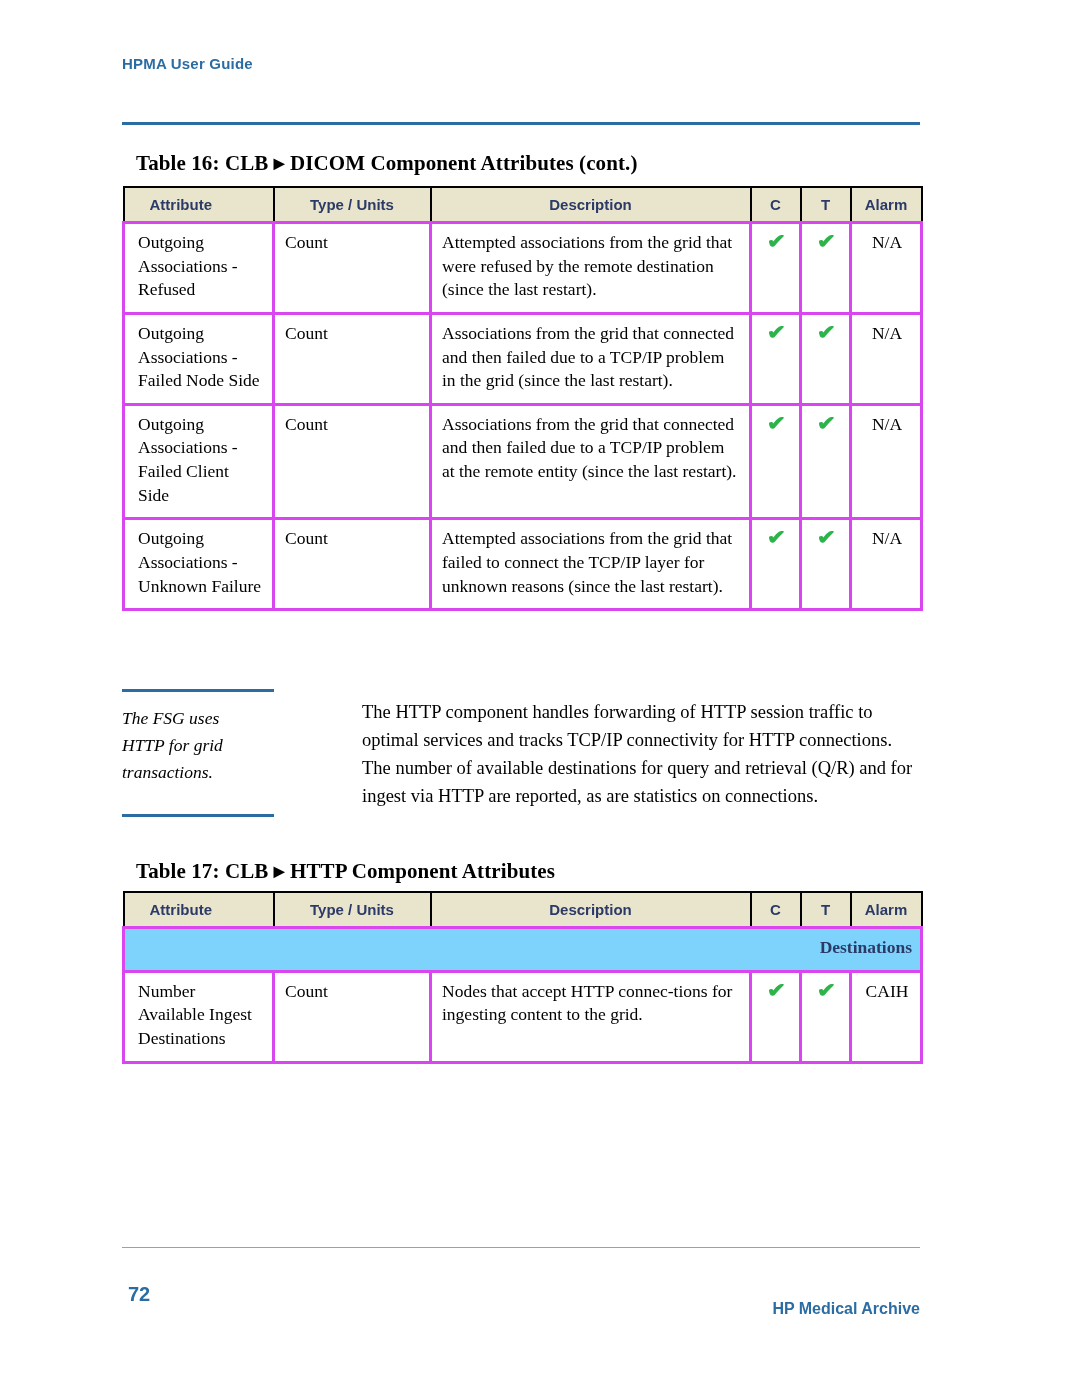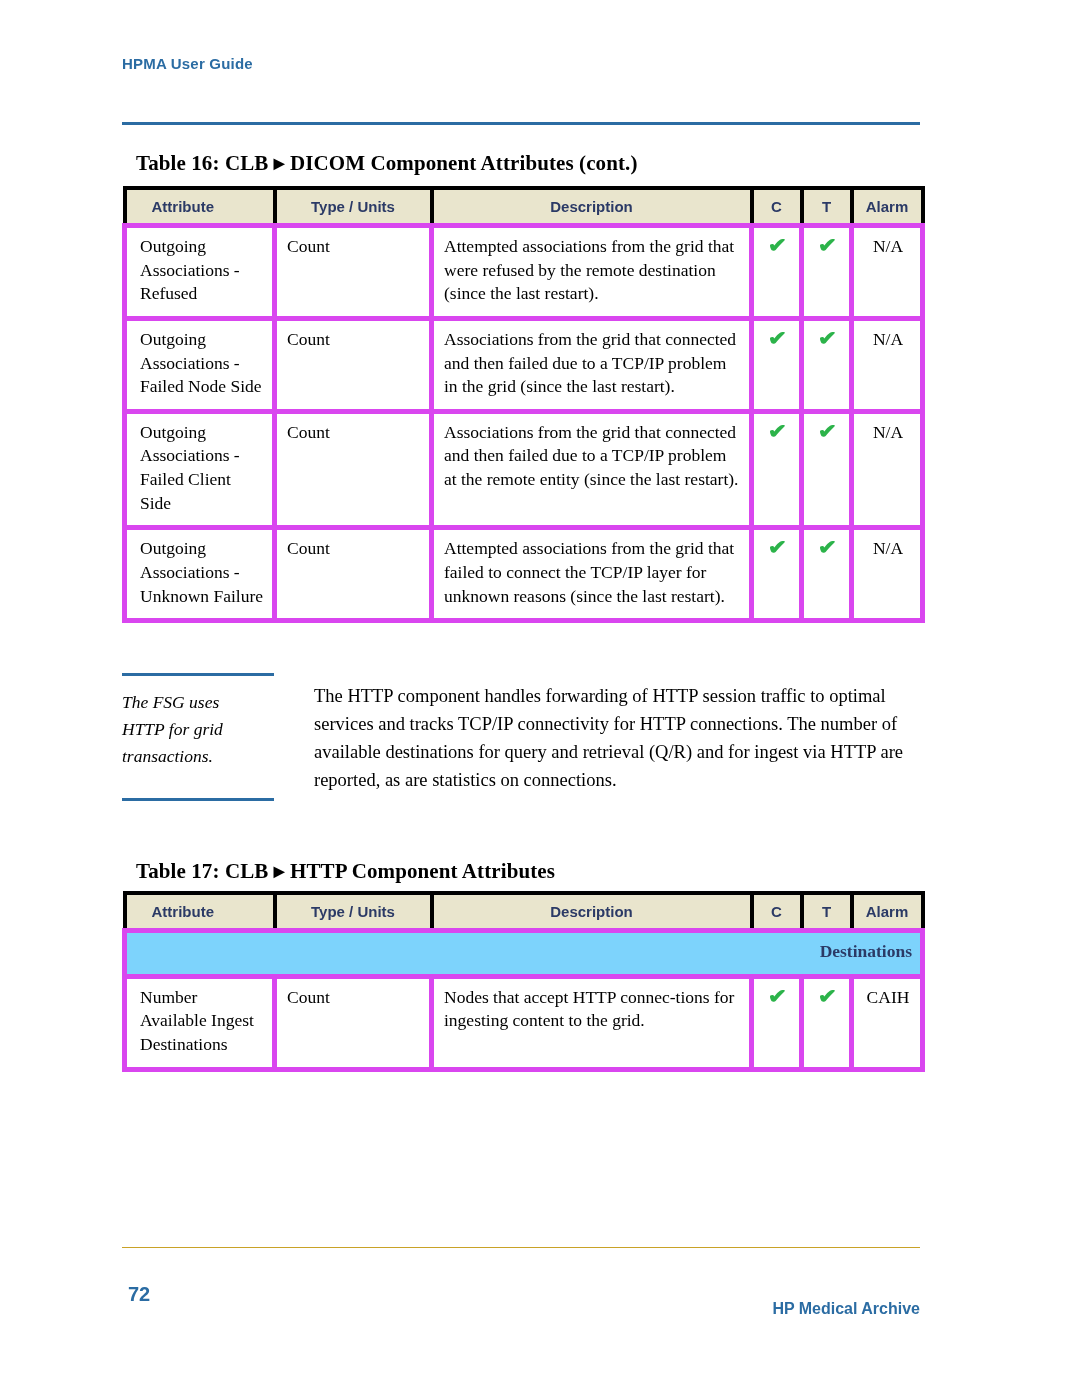--- a/index.html
+++ b/index.html
@@ -82,29 +82,29 @@
   #table-17 { top: 891px; }
 
   table.attr-table th {
     background: #e9e5cd;
     font-family: "Liberation Sans", sans-serif;
     font-size: 15px;
     font-weight: bold;
     color: #2b3a66;
     text-align: center;
     padding: 8px 4px 8px 4px;
-    border: 4px solid #000000;
+    border: 2px solid #000000;
     vertical-align: middle;
   }
   table.attr-table th.left-head {
     text-align: left;
     padding-left: 25px;
   }
   table.attr-table td {
-    border: 5px solid #d946ef;
+    border: 3px solid #d946ef;
     padding: 7px 8px 10px 10px;
     vertical-align: top;
     font-family: "Liberation Serif", serif;
     font-size: 17.5px;
     line-height: 1.35;
   }
   table.attr-table td.center {
     text-align: center;
     vertical-align: top;
   }
@@ -163,21 +163,22 @@
   .section-title {
     font-family: "Liberation Sans", sans-serif;
     font-size: 25px;
     font-weight: bold;
     color: #2b6ca3;
     letter-spacing: 0.5px;
   }
 
   .note-body {
     display: flex;
-    margin-top: 6px;
+    margin-top: 22px;
+    gap: 48px;
   }
   .note-left {
     width: 160px;
     padding-right: 22px;
     box-sizing: border-box;
     position: relative;
   }
   .note-left .rule-top {
     position: absolute;
     top: -9px;

